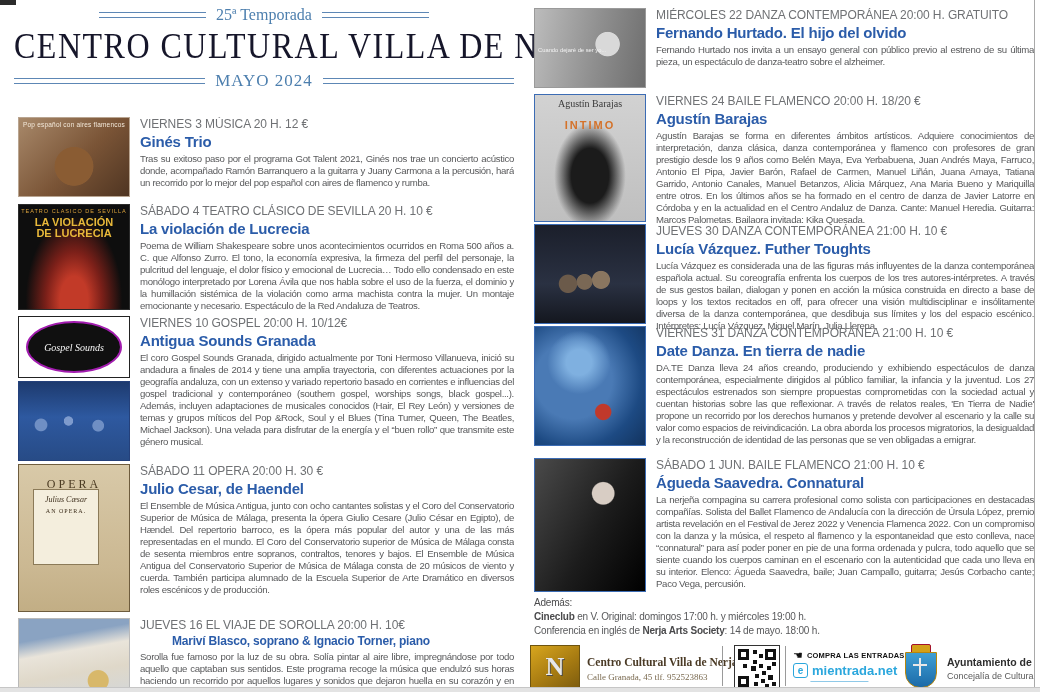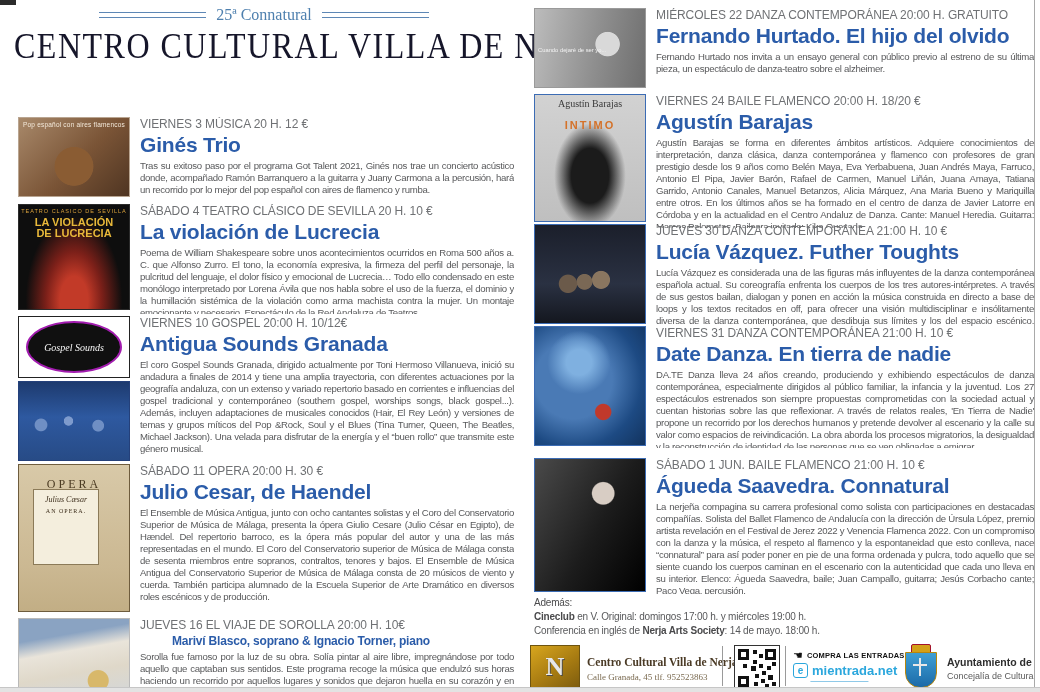--- a/index.html
+++ b/index.html
@@ -21,21 +21,21 @@
 
   
   .event{position:absolute;display:flex;gap:10px;overflow:hidden;}
   .col-l{left:18px;width:496px;}
   .col-r{left:534px;width:500px;}
   .thumb{flex:none;width:112px;position:relative;overflow:hidden;box-sizing:border-box;}
   .thumb-stack{flex:none;width:112px;display:flex;flex-direction:column;gap:3px;}
   .thumb-stack .thumb{width:112px;}
   .etext{flex:1;min-width:0;}
   .edate{font-size:12px;color:#6f7174;letter-spacing:-0.1px;margin-bottom:2px;white-space:nowrap;}
-  .etitle{font-size:21px;font-weight:bold;color:#2b5ca9;letter-spacing:-0.2px;margin-bottom:3px;white-space:nowrap;}
+  .etitle{font-size:15px;font-weight:bold;color:#2b5ca9;letter-spacing:-0.2px;margin-bottom:3px;white-space:nowrap;}
   .edesc{font-size:9.6px;line-height:12px;color:#58595b;text-align:justify;letter-spacing:-0.3px;}
 
   
   .t-gines{height:80px;border:1px solid #b9a591;background:
      radial-gradient(circle at 50% 62%, #8a5c33 0 26%, transparent 27%),
      linear-gradient(135deg,#a8896a,#7a5436 55%,#4f3522);}
   .t-cap{position:absolute;left:0;right:0;top:3px;text-align:center;color:#f3e9da;font-size:6.5px;letter-spacing:0.2px;}
   .t-lucrecia{height:106px;border:1px solid #2b2b2b;background:
      radial-gradient(ellipse at 50% 92%, #c23a28 0 18%, #7c2019 36%, rgba(13,13,13,0) 62%),#0e0e0e;}
   .t-kicker{position:absolute;left:0;right:0;top:3px;text-align:center;color:#d9a13c;font-size:5.5px;letter-spacing:1px;}
@@ -122,24 +122,29 @@
 </style>
 </head>
 <body>
 
 <div class="page">
   <div class="corner-mark"></div>
 
   <div class="masthead">
     <div class="m-row m-row1">
       <div class="dline"></div>
-      <div class="season">25ª Connatural</div>
+      <div class="season">25ª Temporada</div>
       <div class="dline"></div>
     </div>
     <div class="m-title">CENTRO CULTURAL VILLA DE NERJA</div>
+    <div class="m-row">
+      <div class="dline"></div>
+      <div class="mayo">MAYO 2024</div>
+      <div class="dline"></div>
+    </div>
   </div>
 
   <div class="event col-l" style="top:117px;height:84px;">
     <div class="thumb t-gines">
       <div class="t-cap">Pop español con aires flamencos</div>
     </div>
     <div class="etext">
       <div class="edate">VIERNES 3 MÚSICA 20 H. 12 €</div>
       <div class="etitle">Ginés Trio</div>
       <div class="edesc">Tras su exitoso paso por el programa Got Talent 2021, Ginés nos trae un concierto acústico donde, acompañado Ramón Barranquero a la guitarra y Juany Carmona a la percusión, hará un recorrido por lo mejor del pop español con aires de flamenco y rumba.</div>

